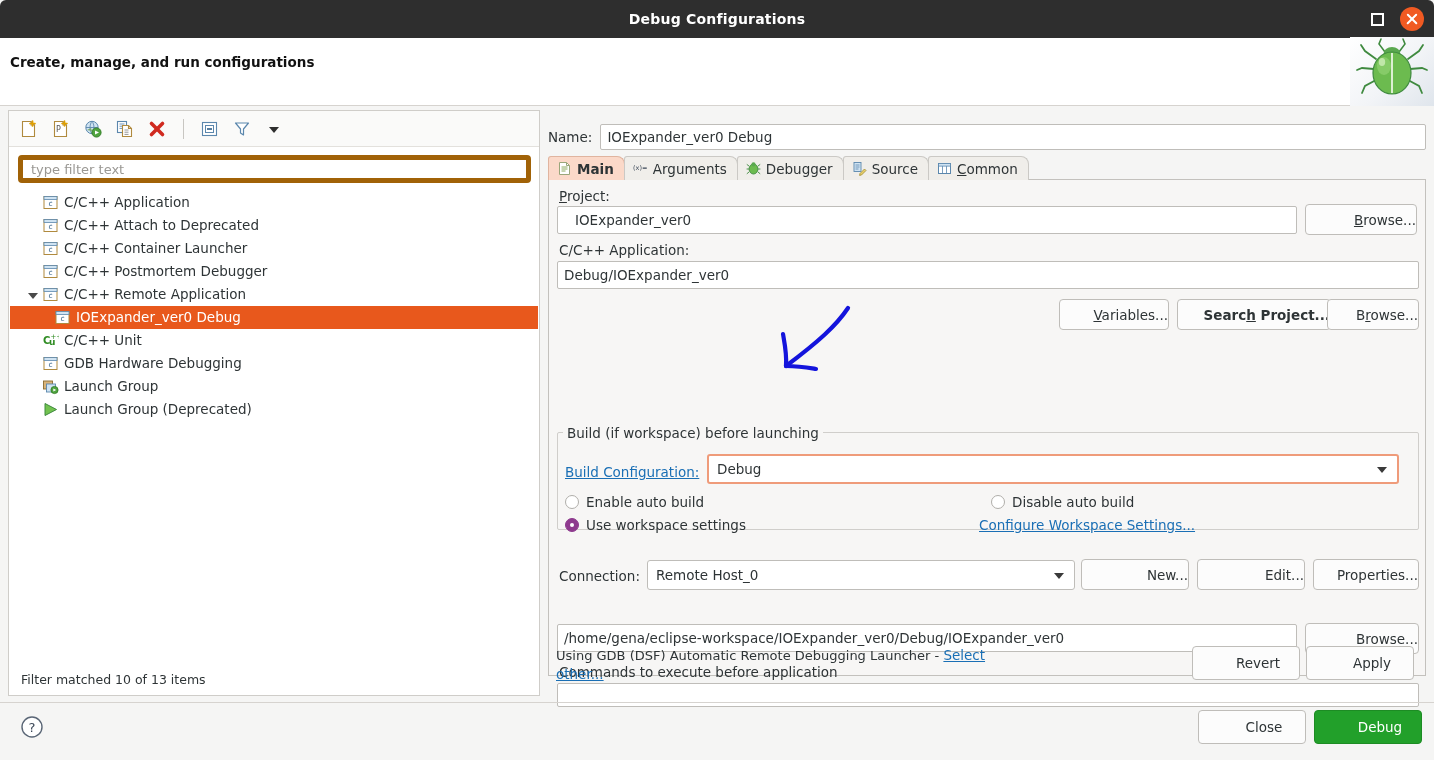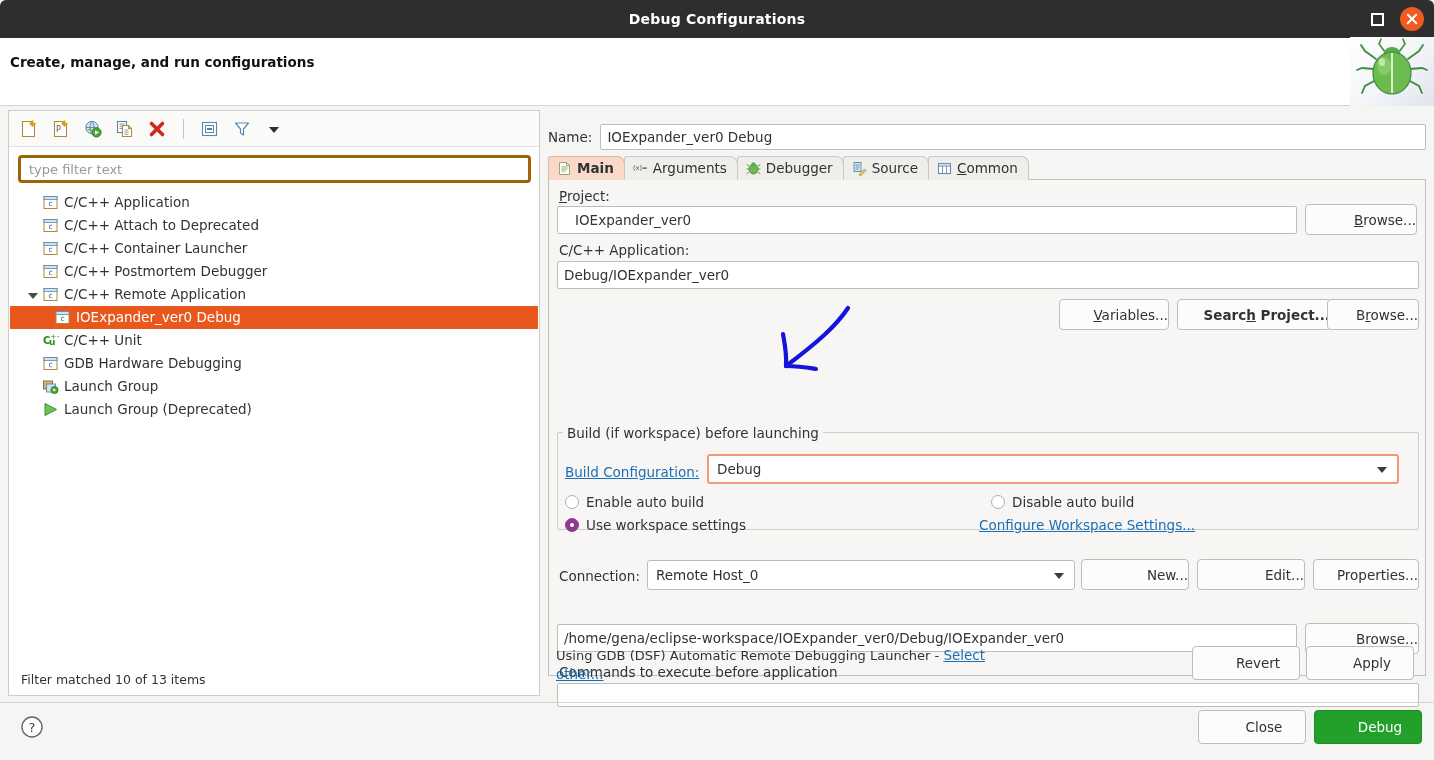--- a/index.html
+++ b/index.html
@@ -73,21 +73,21 @@
     background: #fafaf9; border-bottom: 1px solid #e3e1dd;
     display: flex; align-items: center; padding-left: 10px; gap: 12px;
   }
   .tb-icon { width: 20px; height: 20px; cursor: pointer; position: relative; display:block; }
   .tb-sep {
     width: 1px; height: 20px; background: #c8c6c2; margin: 0 4px;
   }
 
   .filter-box {
     position: absolute; left: 9px; top: 44px; width: 513px; height: 28px;
-    border: 3px solid #a16207; border-radius: 4px; background: #ffffff;
+    border: 5px solid #a16207; border-radius: 4px; background: #ffffff;
     font-family: inherit; font-size: 13px; padding: 0 8px; color: #2e3436;
     outline: none;
   }
   .filter-box::placeholder { color: #9a9894; }
 
   .tree {
     position: absolute; left: 1px; top: 80px; width: 528px; height: 478px;
     overflow: hidden;
   }
   .tree-row {
@@ -128,21 +128,21 @@
   .name-label { font-size: 13.5px; margin-right: 8px; }
   .name-input {
     flex: 1; height: 26px; border: 1px solid #bfbdb9; background: #ffffff;
     font-family: inherit; font-size: 13.5px; padding: 0 6px; color: #2e3436;
     outline: none; border-radius: 2px;
   }
 
   
   .tabs {
     position: absolute; left: 0; top: 46px; width: 878px; height: 24px;
-    display: flex; align-items: center; border-bottom: 1px solid #c3c1bd;
+    display: flex; align-items: flex-start; border-bottom: 1px solid #c3c1bd;
   }
   .tab {
     height: 24px; display: flex; align-items: center; gap: 5px;
     padding: 0 10px 0 8px; font-size: 13.5px; cursor: pointer;
     border: 1px solid transparent; border-bottom: none;
     border-top-left-radius: 3px; border-top-right-radius: 8px;
     background: #f0eeea; border-color: #cbc9c5; color: #2e3436;
     margin-right: -1px;
   }
   .tab.active {

